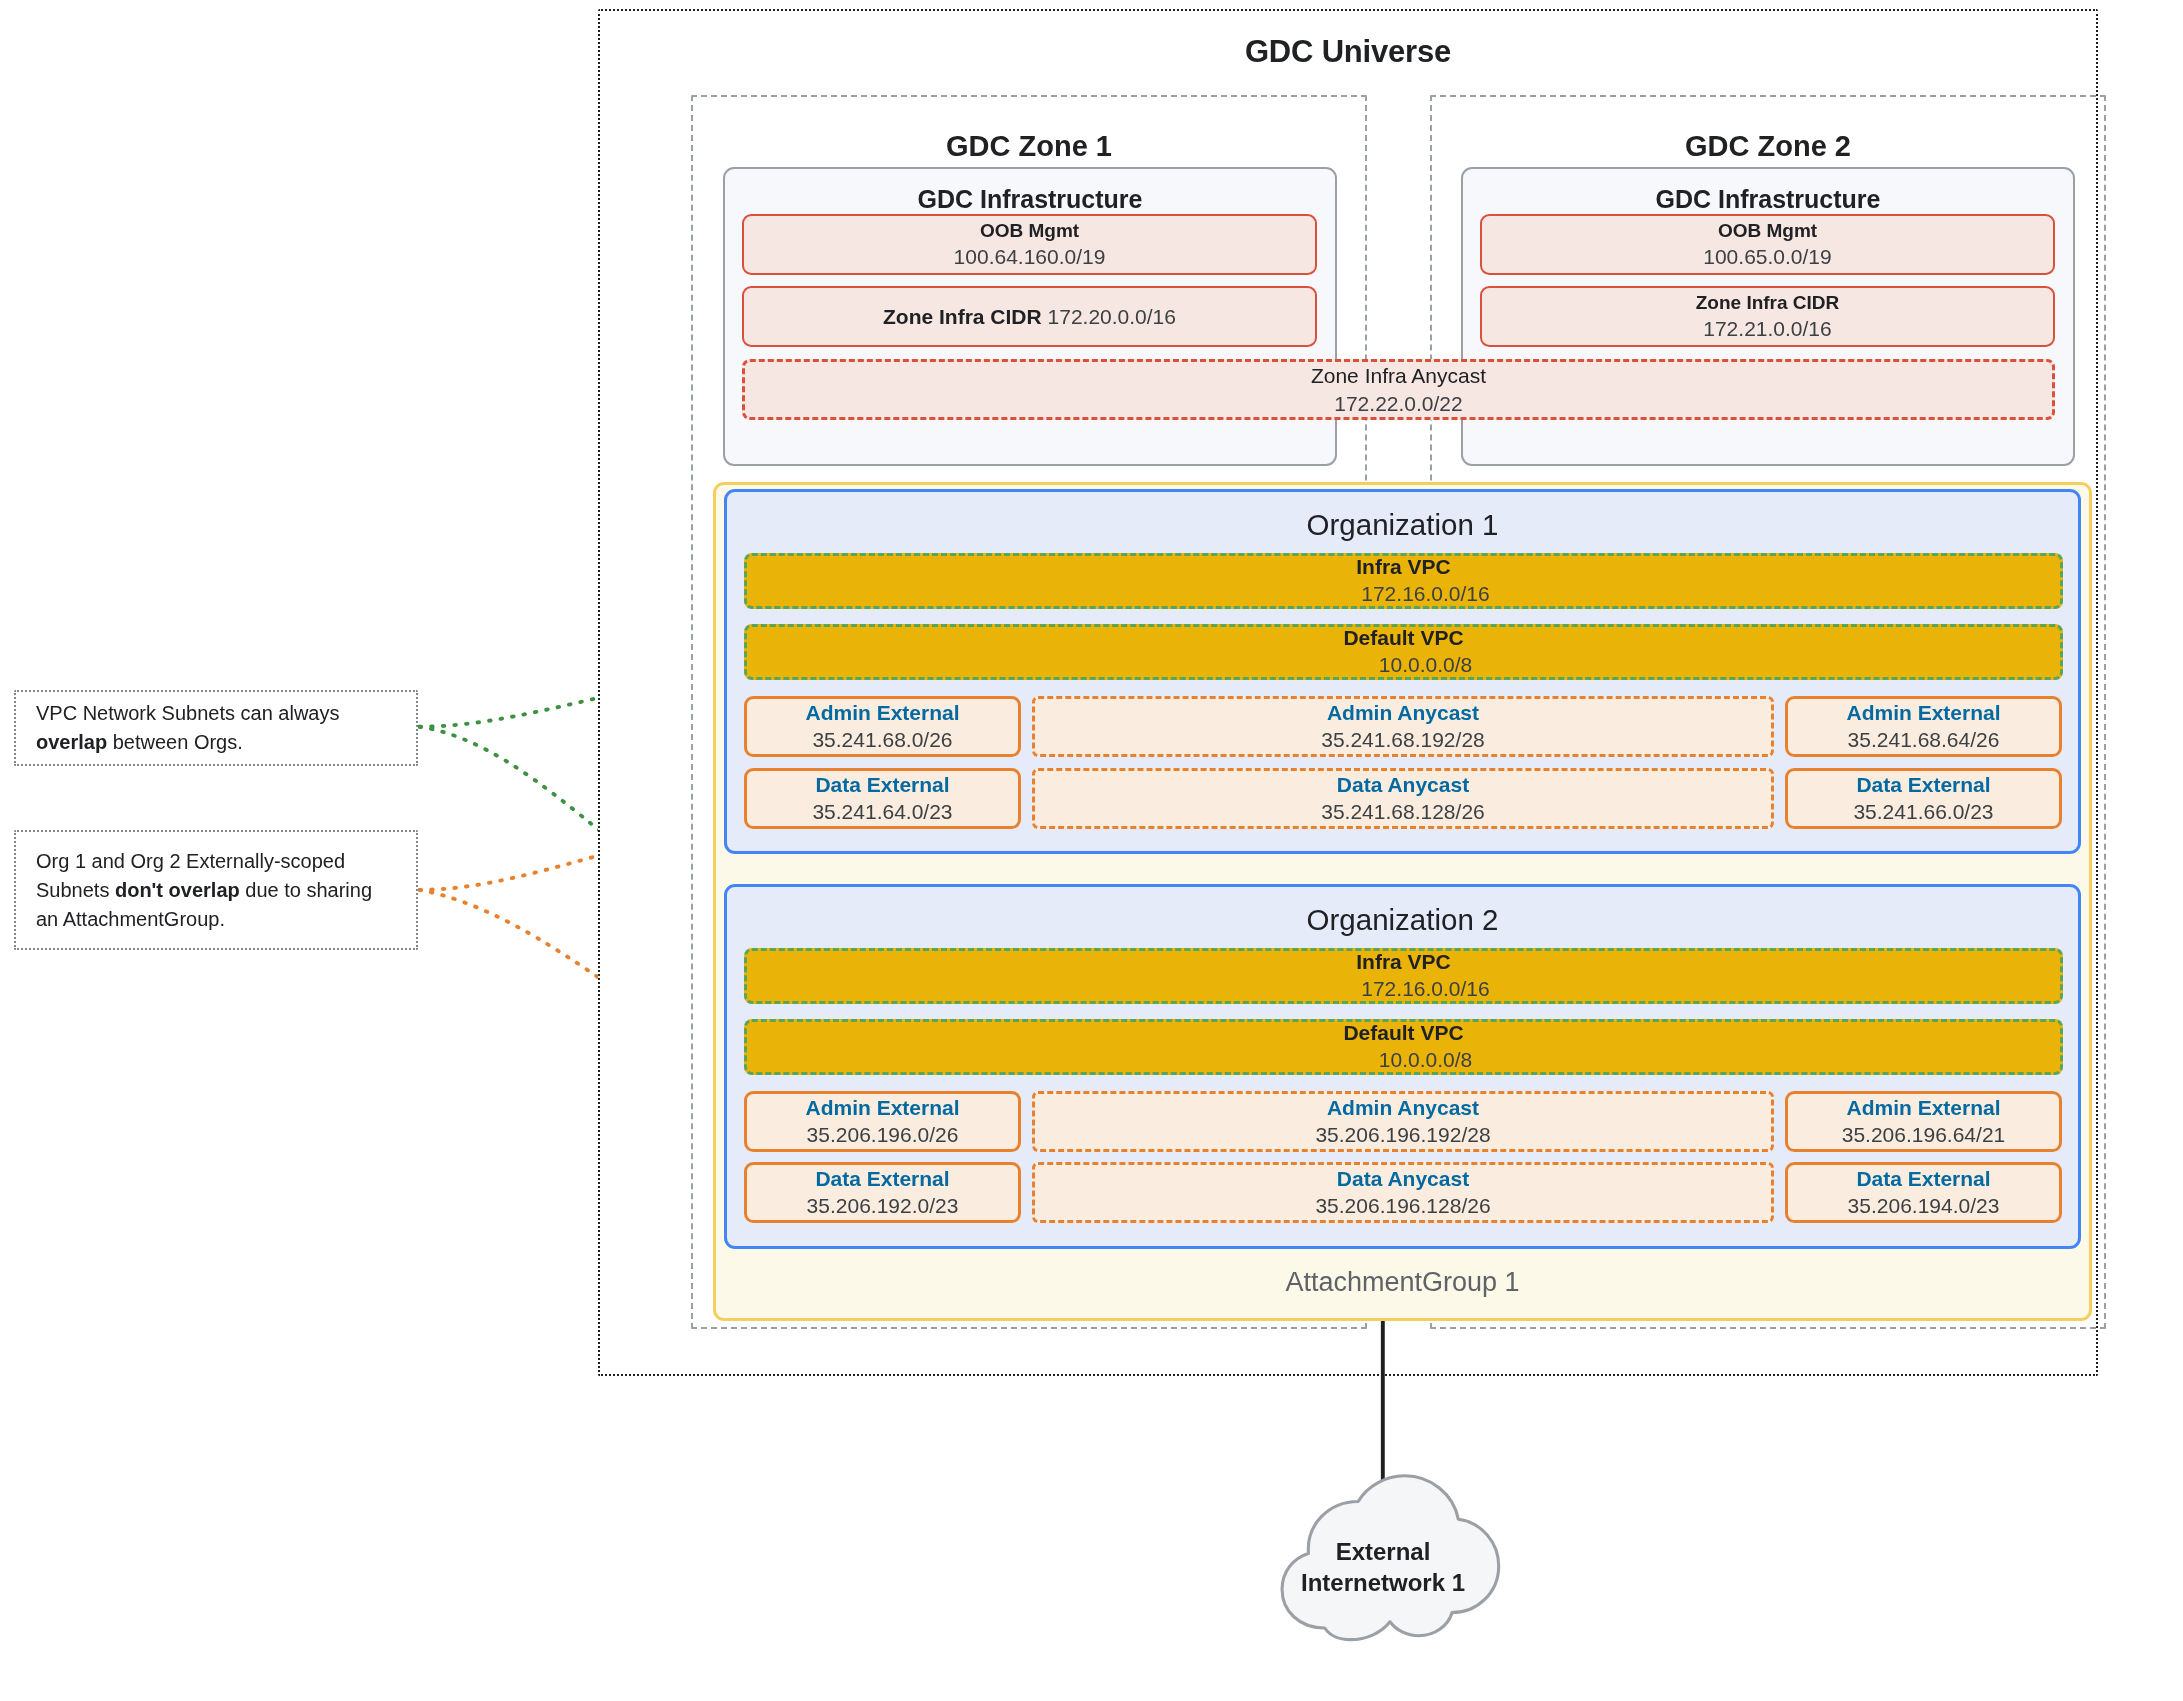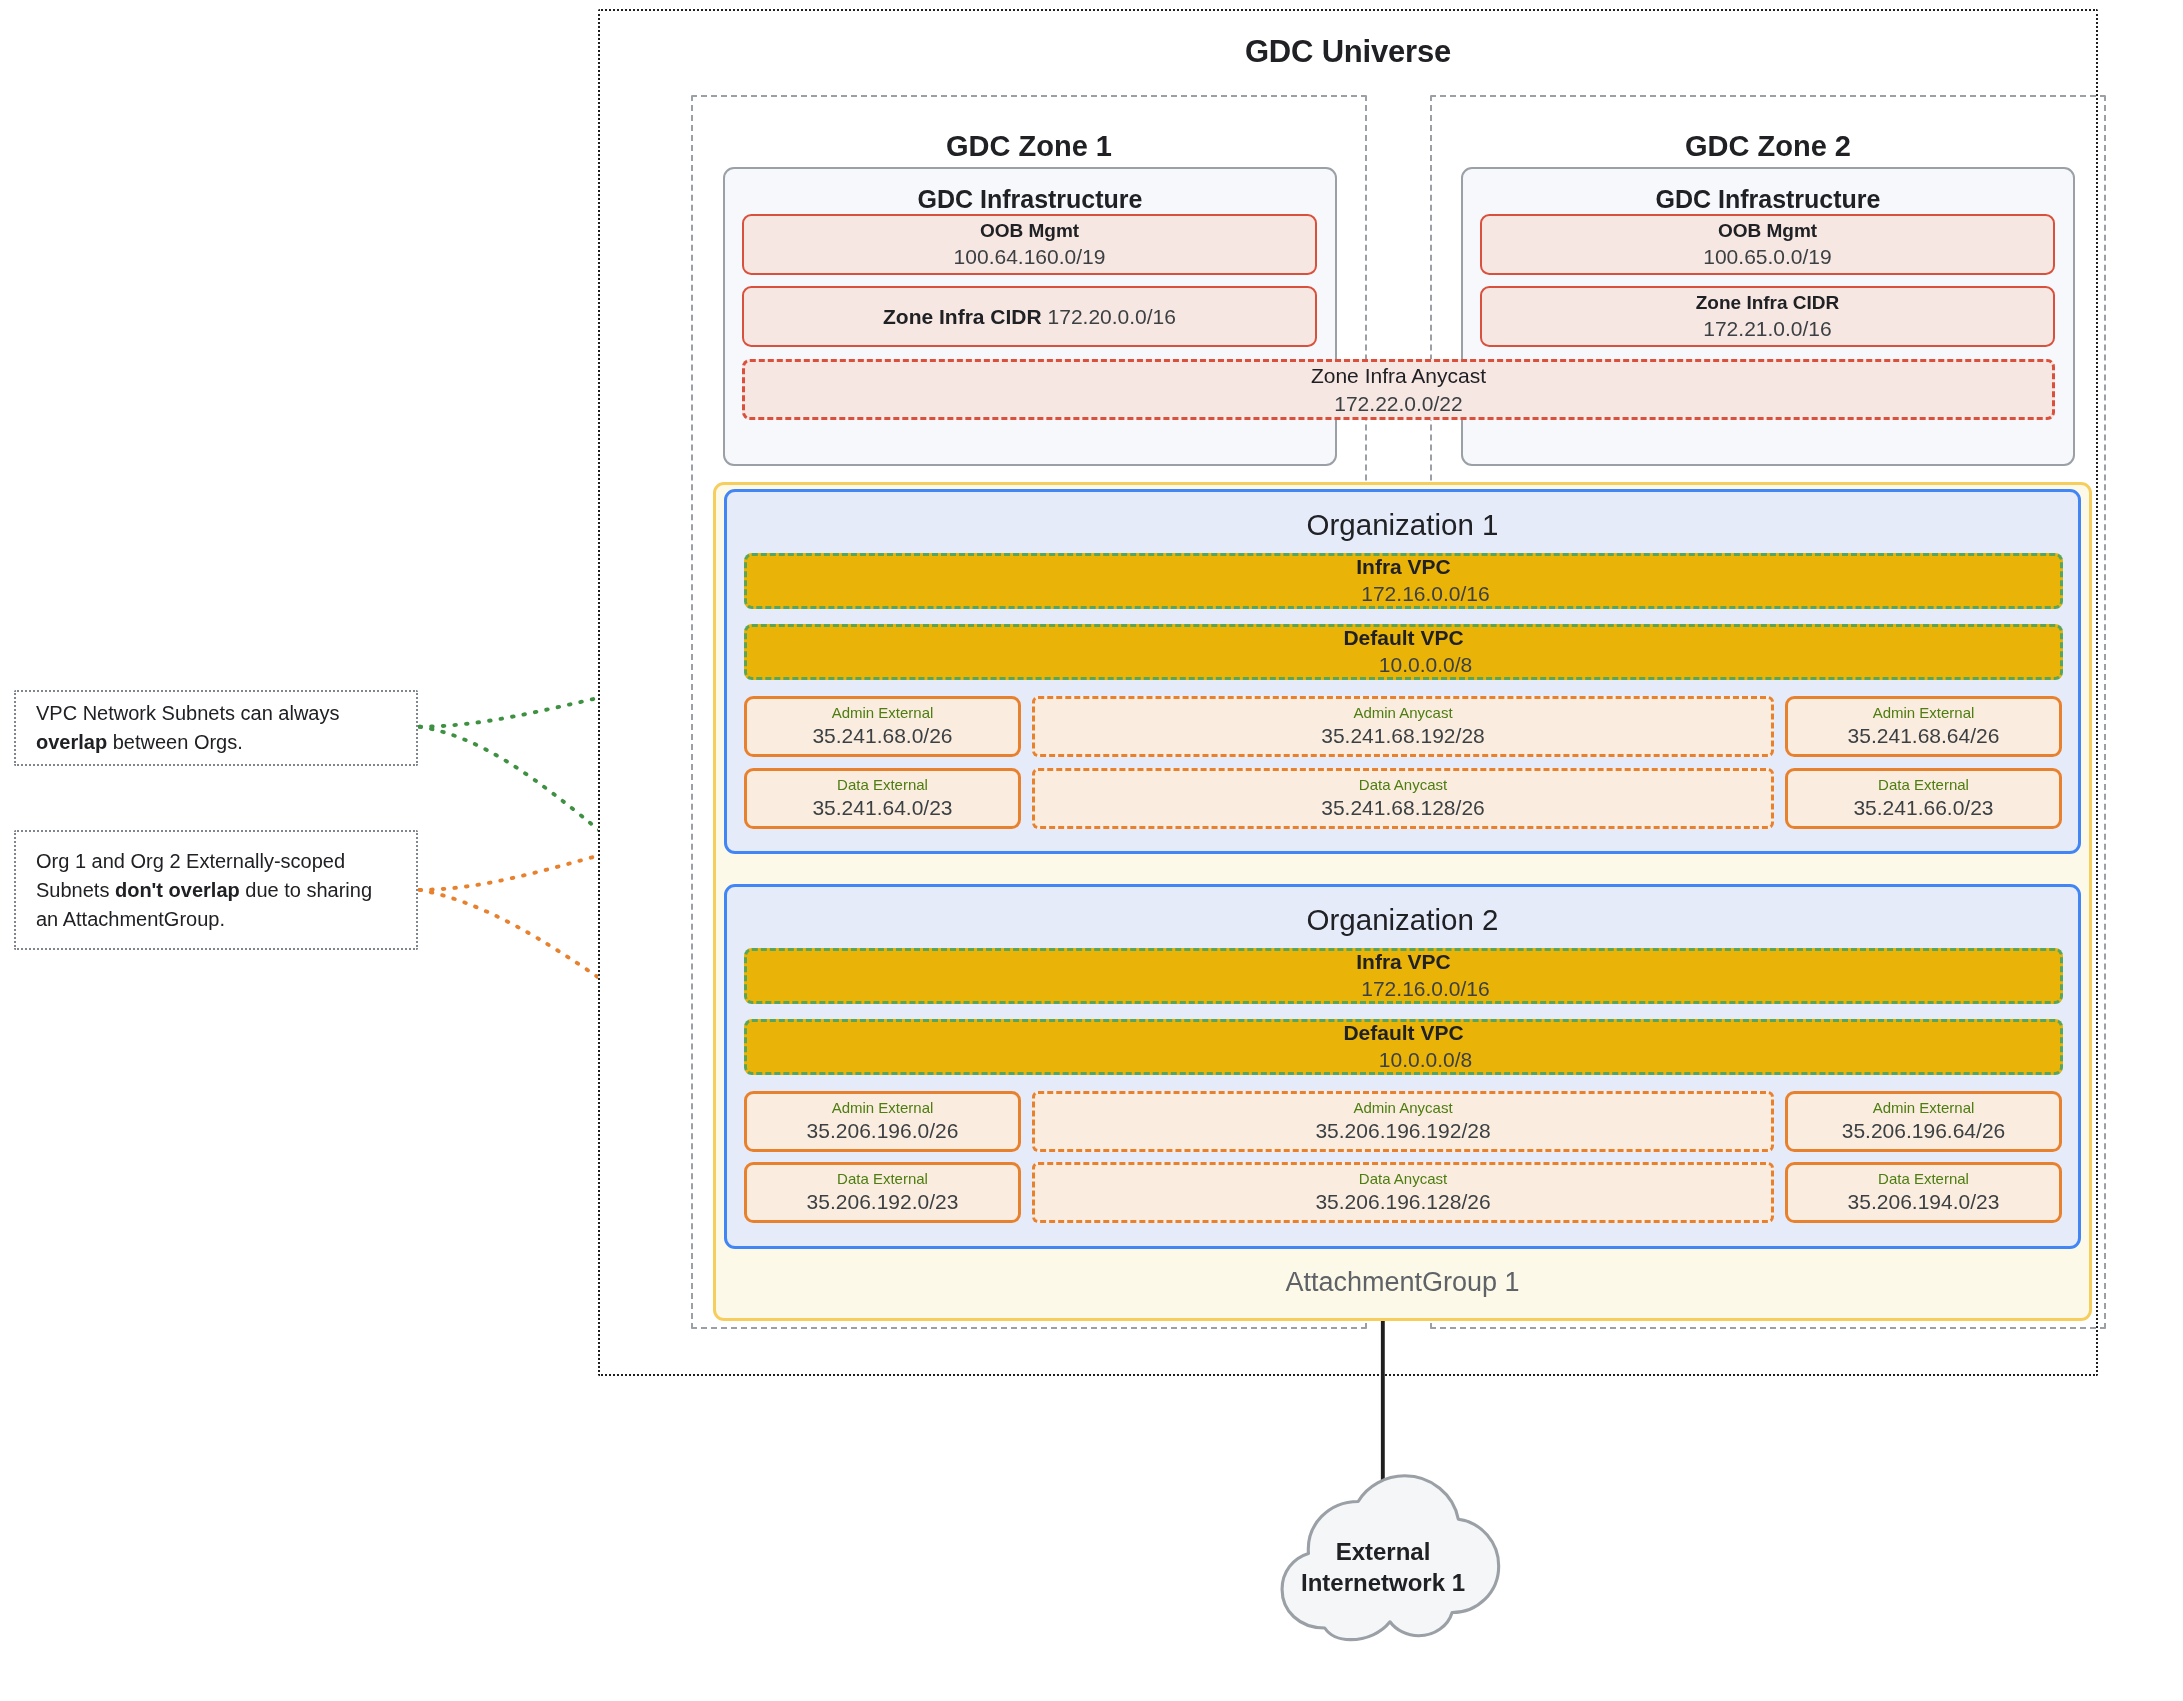--- a/index.html
+++ b/index.html
@@ -97,21 +97,21 @@
   .vpc .t{font-size:21px;font-weight:700;color:#202124;}
   .vpc .v{font-size:21px;font-weight:400;color:#3c4043;margin-left:44px;}
 
   
   .sub{
     background:#faede0;border:3.1px solid #e8812e;border-radius:9.3px;
     display:flex;flex-direction:column;align-items:center;justify-content:center;
     line-height:1.28;
   }
   .sub.dashed{border-style:dashed;border-radius:6.2px;}
-  .sub .t{font-size:15px;font-weight:400;color:#4d7c0f;}
+  .sub .t{font-size:21px;font-weight:700;color:#0369a1;}
   .sub .v{font-size:21px;font-weight:400;color:#3c4043;}
 
   
   .callout{
     border:2.3px dotted #80868b;background:#fff;border-radius:1.6px;
     display:flex;align-items:center;padding:11px 20px;
     font-size:20px;line-height:1.45;color:#202124;
   }
   .callout b{font-weight:700;}
   #callout1{left:14px;top:690px;width:404px;height:76px;}
@@ -239,21 +239,21 @@
 <div class="abs sub" style="left:744px;top:1091px;width:277px;height:61px;">
   <div class="t">Admin External</div>
   <div class="v">35.206.196.0/26</div>
 </div>
 <div class="abs sub dashed" style="left:1032px;top:1091px;width:742px;height:61px;">
   <div class="t">Admin Anycast</div>
   <div class="v">35.206.196.192/28</div>
 </div>
 <div class="abs sub" style="left:1785px;top:1091px;width:277px;height:61px;">
   <div class="t">Admin External</div>
-  <div class="v">35.206.196.64/26</div>
+  <div class="v">35.206.196.64/21</div>
 </div>
 
 <div class="abs sub" style="left:744px;top:1162px;width:277px;height:61px;">
   <div class="t">Data External</div>
   <div class="v">35.206.192.0/23</div>
 </div>
 <div class="abs sub dashed" style="left:1032px;top:1162px;width:742px;height:61px;">
   <div class="t">Data Anycast</div>
   <div class="v">35.206.196.128/26</div>
 </div>

